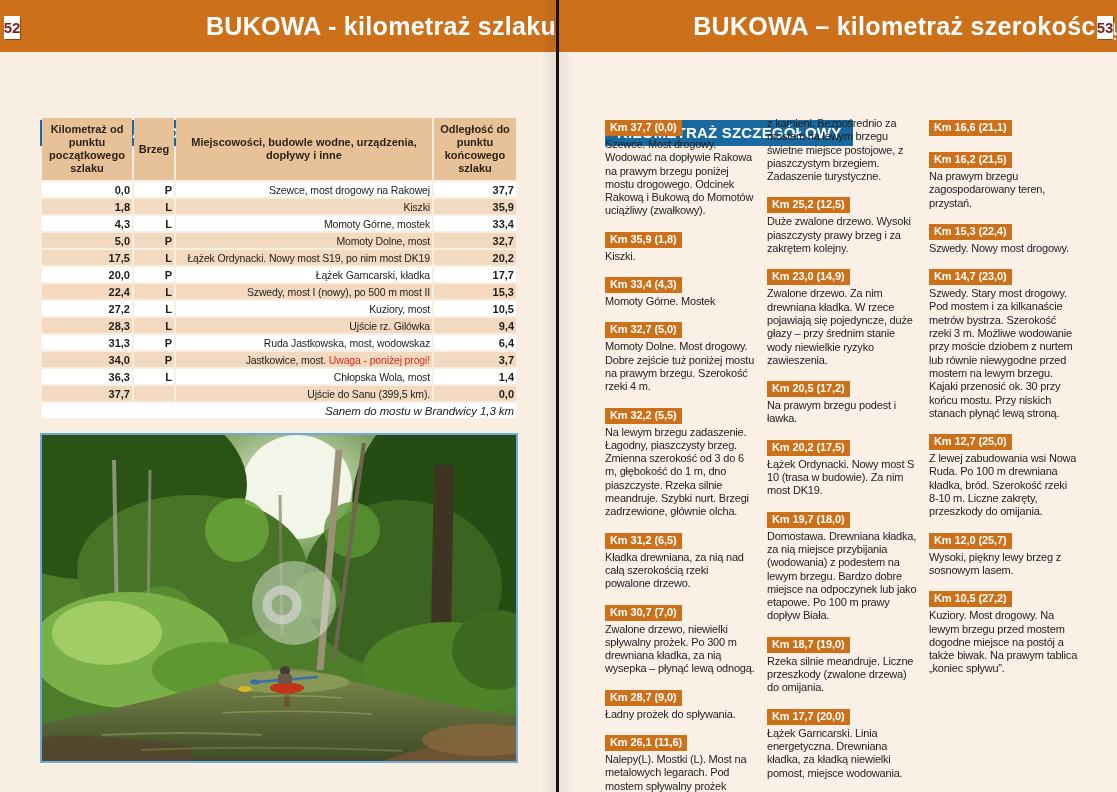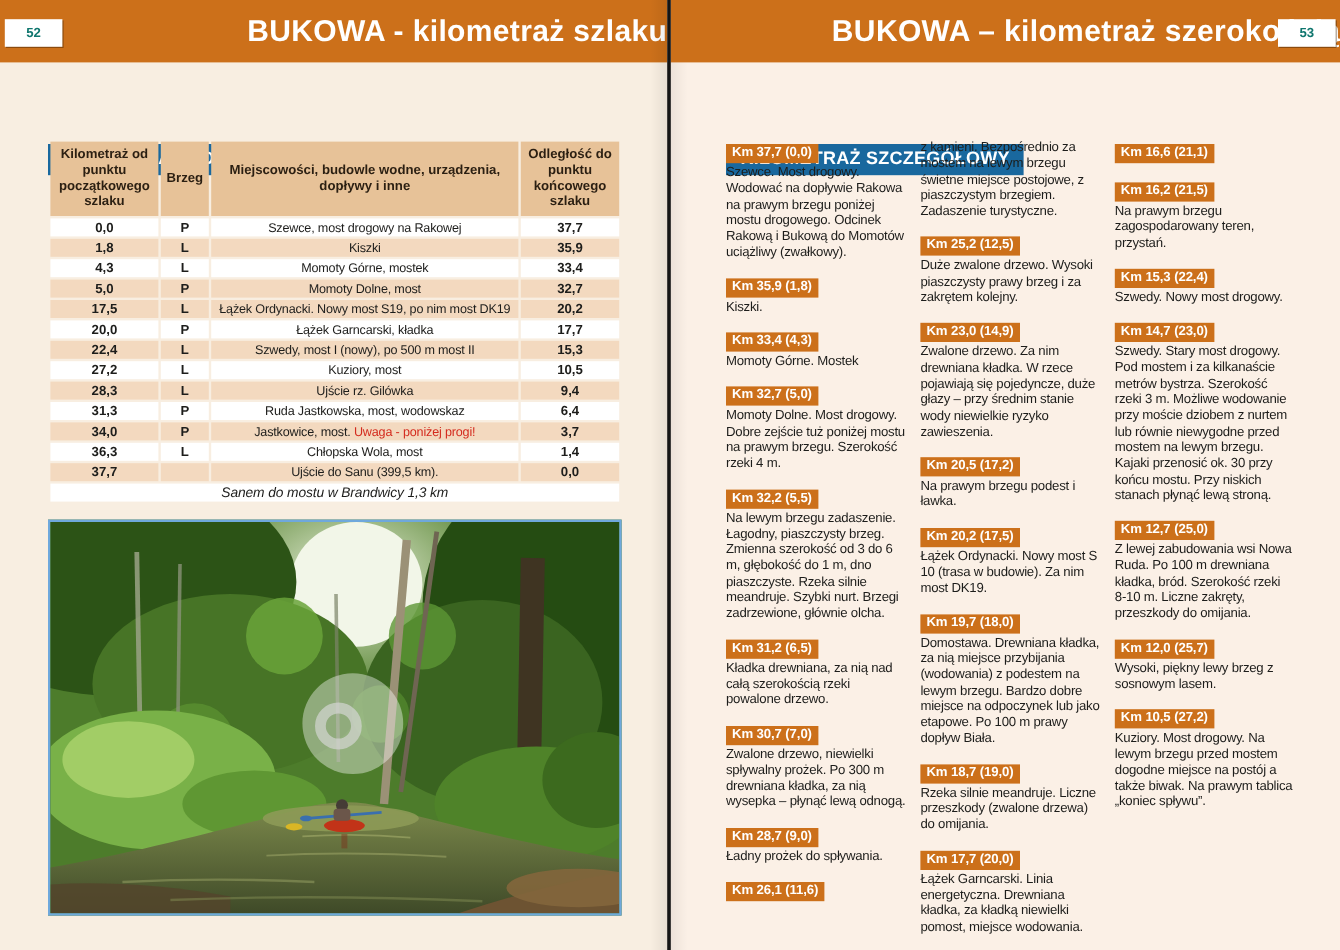--- a/index.html
+++ b/index.html
@@ -13,40 +13,40 @@
     background:linear-gradient(to right, rgba(0,0,0,0), rgba(0,0,0,0.07));pointer-events:none;}
   .page-right::before{content:"";position:absolute;left:0;top:0;bottom:0;width:14px;
     background:linear-gradient(to left, rgba(0,0,0,0), rgba(0,0,0,0.06));pointer-events:none;}
   .spine{position:absolute;left:556px;top:0;width:3px;height:792px;background:#141414;z-index:5;}
 
   
   .page-header{position:absolute;top:0;left:0;right:0;height:52px;background:#cc701a;
     display:flex;align-items:center;justify-content:center;}
   .page-title{color:#ffffff;font-weight:bold;font-size:25px;letter-spacing:0.3px;
     text-align:right;width:100%;line-height:52px;}
-  .page-num{position:absolute;top:16px;width:48px;height:23px;background:#ffffff;
-    color:#0f766e;font-weight:bold;font-size:11px;display:flex;align-items:center;justify-content:center;
+  .page-num{position:absolute;top:16px;width:16px;height:23px;background:#ffffff;
+    color:#7f1d1d;font-weight:bold;font-size:15px;display:flex;align-items:center;justify-content:center;
     box-shadow:1px 1px 0 rgba(60,30,0,0.45);}
   .page-num-left{left:4px;}
   .page-num-right{right:4px;}
 
   
   .section-label{position:absolute;top:84px;background:#19689e;color:#ffffff;
     font-weight:bold;font-size:15px;letter-spacing:0.2px;padding:4px 12px 5px;white-space:nowrap;margin-top:36px;}
   .section-label-left{left:40px;}
   .section-label-right{left:46px;}
 
   
   .km-table{position:absolute;top:116px;left:40px;width:478px;border-collapse:separate;
     border-spacing:2px;table-layout:fixed;}
   .km-table col.c-km{width:90px;} .km-table col.c-brzeg{width:40px;}
   .km-table col.c-desc{width:256px;} .km-table col.c-dist{width:82px;}
   .km-table th{background:#e7c298;color:#2b1f12;font-weight:bold;font-size:11px;
     line-height:13px;padding:5px 2px;vertical-align:middle;text-align:center;margin-left:23px;}
-  .km-table td{font-size:11px;text-align:center;padding:1px 2px;height:13px;
+  .km-table td{font-size:11px;text-align:right;padding:1px 2px;height:13px;
     background:#ffffff;color:#1d1d1b;vertical-align:middle;}
   .km-table tr.alt td{background:#f3d9bf;}
   .km-table td.col-km,.km-table td.col-brzeg,.km-table td.col-dist{font-weight:bold;}
   .km-table td.col-desc{font-size:10.5px;letter-spacing:-0.15px;white-space:nowrap;}
   .warn{color:#d42b1e;}
   .km-table .tfoot-cell{background:#ffffff;font-size:11.5px;font-weight:normal;letter-spacing:-0.1px;font-style:italic;}
 
   
   .photo{position:absolute;top:433px;left:40px;width:478px;height:330px;
     border:2px solid #6fa8dc;box-sizing:border-box;background:#4d7c2b;overflow:hidden;}
@@ -248,21 +248,21 @@
     <div class="columns">
       <div class="col">
           <div class="km-entry"><span class="km-label">Km 37,7 (0,0)</span><div class="km-text">Szewce. Most drogowy. Wodować na dopływie Rakowa na prawym brzegu poniżej mostu drogowego. Odcinek Rakową i Bukową do Momotów uciążliwy (zwałkowy).</div></div>
           <div class="km-entry"><span class="km-label">Km 35,9 (1,8)</span><div class="km-text">Kiszki.</div></div>
           <div class="km-entry"><span class="km-label">Km 33,4 (4,3)</span><div class="km-text">Momoty Górne. Mostek</div></div>
           <div class="km-entry"><span class="km-label">Km 32,7 (5,0)</span><div class="km-text">Momoty Dolne. Most drogowy. Dobre zejście tuż poniżej mostu na prawym brzegu. Szerokość rzeki 4 m.</div></div>
           <div class="km-entry"><span class="km-label">Km 32,2 (5,5)</span><div class="km-text">Na lewym brzegu zadaszenie. Łagodny, piaszczysty brzeg. Zmienna szerokość od 3 do 6 m, głębokość do 1 m, dno piaszczyste. Rzeka silnie meandruje. Szybki nurt. Brzegi zadrzewione, głównie olcha.</div></div>
           <div class="km-entry"><span class="km-label">Km 31,2 (6,5)</span><div class="km-text">Kładka drewniana, za nią nad całą szerokością rzeki powalone drzewo.</div></div>
           <div class="km-entry"><span class="km-label">Km 30,7 (7,0)</span><div class="km-text">Zwalone drzewo, niewielki spływalny prożek. Po 300 m drewniana kładka, za nią wysepka – płynąć lewą odnogą.</div></div>
           <div class="km-entry"><span class="km-label">Km 28,7 (9,0)</span><div class="km-text">Ładny prożek do spływania.</div></div>
-          <div class="km-entry"><span class="km-label">Km 26,1 (11,6)</span></div>
+          <div class="km-entry"><span class="km-label">Km 26,1 (11,6)</span><div class="km-text">Nalepy(L). Mostki (L). Most na metalowych legarach. Pod mostem spływalny prożek</div></div>
         </div>
       <div class="col">
           <div class="km-entry">
             <div class="km-text">z kamieni. Bezpośrednio za mostem na lewym brzegu świetne miejsce postojowe, z piaszczystym brzegiem. Zadaszenie turystyczne.</div>
           </div>
           <div class="km-entry"><span class="km-label">Km 25,2 (12,5)</span><div class="km-text">Duże zwalone drzewo. Wysoki piaszczysty prawy brzeg i za zakrętem kolejny.</div></div>
           <div class="km-entry"><span class="km-label">Km 23,0 (14,9)</span><div class="km-text">Zwalone drzewo. Za nim drewniana kładka. W rzece pojawiają się pojedyncze, duże głazy – przy średnim stanie wody niewielkie ryzyko zawieszenia.</div></div>
           <div class="km-entry"><span class="km-label">Km 20,5 (17,2)</span><div class="km-text">Na prawym brzegu podest i ławka.</div></div>
           <div class="km-entry"><span class="km-label">Km 20,2 (17,5)</span><div class="km-text">Łążek Ordynacki. Nowy most S 10 (trasa w budowie). Za nim most DK19.</div></div>
           <div class="km-entry"><span class="km-label">Km 19,7 (18,0)</span><div class="km-text">Domostawa. Drewniana kładka, za nią miejsce przybijania (wodowania) z podestem na lewym brzegu. Bardzo dobre miejsce na odpoczynek lub jako etapowe. Po 100 m prawy dopływ Biała.</div></div>

